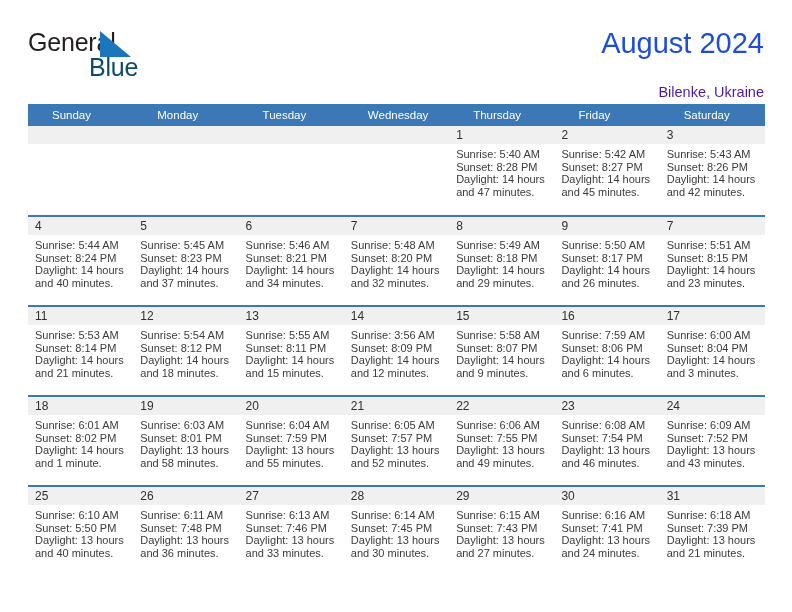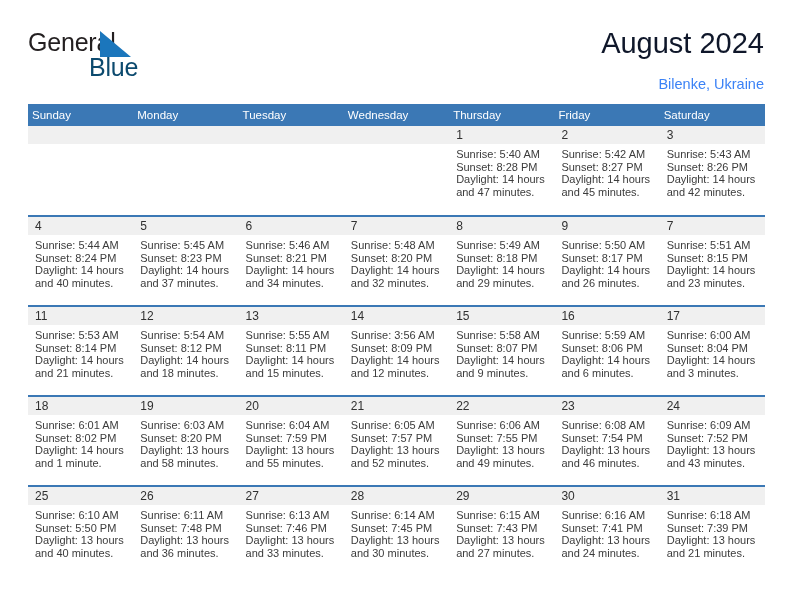--- a/index.html
+++ b/index.html
@@ -34,43 +34,43 @@
     font-family: "Liberation Sans", sans-serif;
   }
   .logo-tri {
     position: absolute; left: 70px; top: 3px;
     width: 33px; height: 26px;
   }
   .title-wrap {
     position: absolute; right: 0; top: -4px; text-align: right;
   }
   .cal-title {
-    font-size: 29px; color: #0f172a; font-weight: normal;
+    font-size: 29px; color: #1d4ed8; font-weight: normal;
     line-height: 38px; letter-spacing: 0px; text-align: right;
   }
   .cal-sub {
-    font-size: 14.5px; color: #3b82f6; line-height: 20px;
-    margin-top: 12px;
+    font-size: 14.5px; color: #4c1d95; line-height: 20px;
+    margin-top: 20px;
   }
 
   
   .cal {
     position: absolute;
     left: 28px; top: 104px;
     width: 737px;
     border-collapse: collapse;
     table-layout: fixed;
   }
   .cal th {
     background: #3b78b5;
     color: #ffffff;
     font-size: 11.5px;
     font-weight: normal;
     text-align: left;
-    padding: 5px 0 5px 4px;
+    padding: 5px 0 5px 24px;
     height: 21px;
     vertical-align: middle;
   }
   .cal td {
     width: 105.28px;
     height: 90px;
     vertical-align: top;
     padding: 0;
     border-top: 2px solid #3b78b5;
     background: #ffffff;
@@ -253,21 +253,21 @@
           </td>
           <td>
             <span class="daynum">15</span>
             <span class="info">Sunrise: 5:58 AM
 Sunset: 8:07 PM
 Daylight: 14 hours
 and 9 minutes.</span>
           </td>
           <td>
             <span class="daynum">16</span>
-            <span class="info">Sunrise: 5:59 AM
+            <span class="info">Sunrise: 7:59 AM
 Sunset: 8:06 PM
 Daylight: 14 hours
 and 6 minutes.</span>
           </td>
           <td>
             <span class="daynum">17</span>
             <span class="info">Sunrise: 6:00 AM
 Sunset: 8:04 PM
 Daylight: 14 hours
 and 3 minutes.</span>
@@ -277,21 +277,21 @@
           <td>
             <span class="daynum">18</span>
             <span class="info">Sunrise: 6:01 AM
 Sunset: 8:02 PM
 Daylight: 14 hours
 and 1 minute.</span>
           </td>
           <td>
             <span class="daynum">19</span>
             <span class="info">Sunrise: 6:03 AM
-Sunset: 8:20 PM
+Sunset: 8:01 PM
 Daylight: 13 hours
 and 58 minutes.</span>
           </td>
           <td>
             <span class="daynum">20</span>
             <span class="info">Sunrise: 6:04 AM
 Sunset: 7:59 PM
 Daylight: 13 hours
 and 55 minutes.</span>
           </td>

